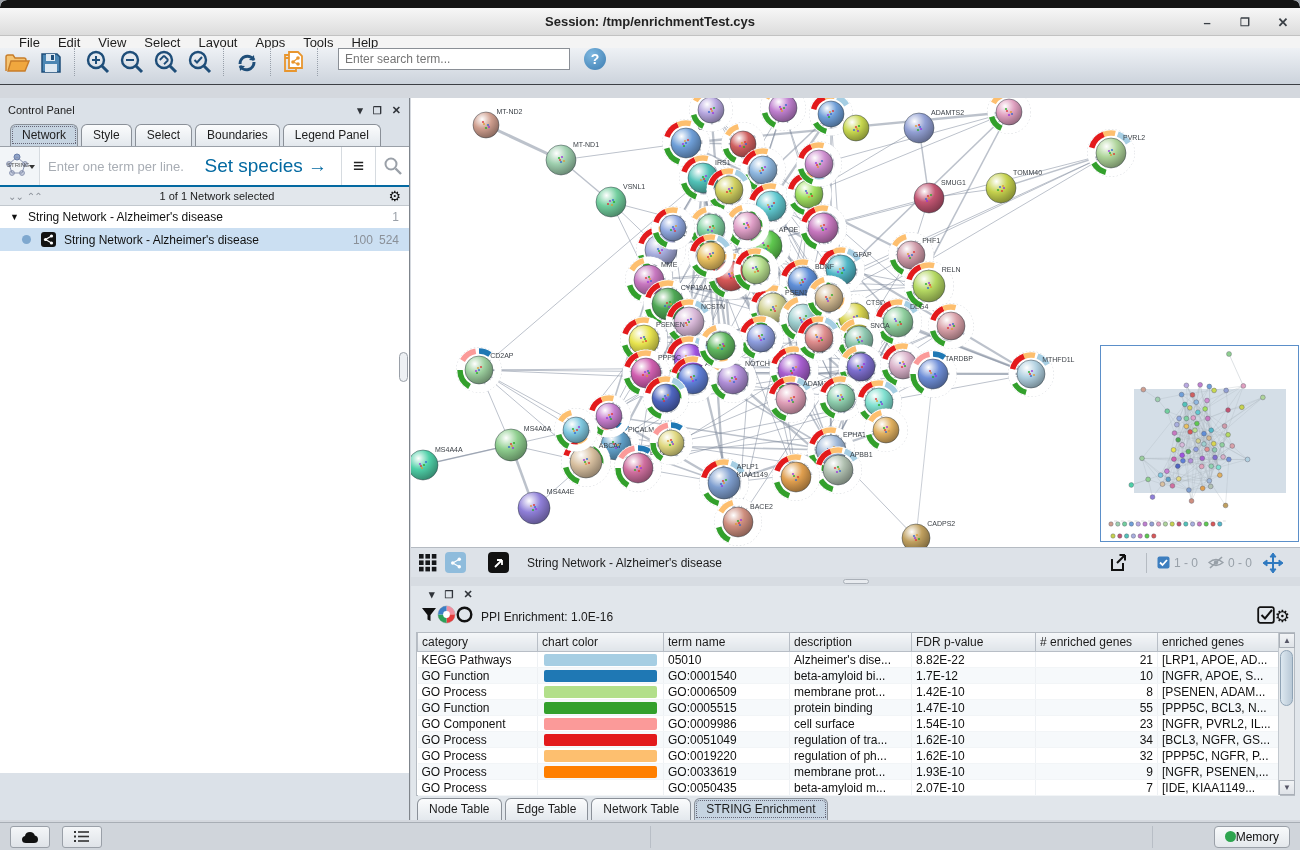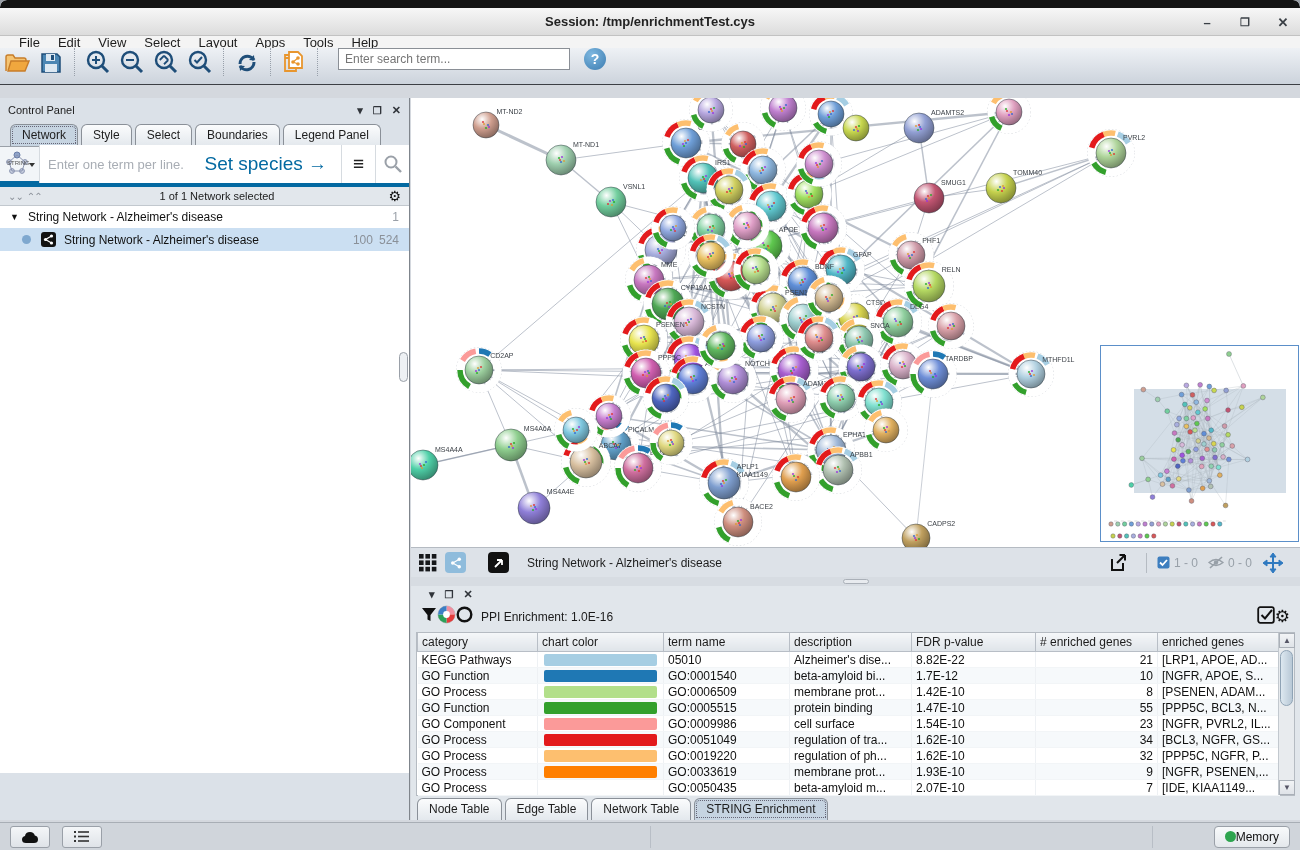--- a/index.html
+++ b/index.html
@@ -25,21 +25,21 @@
   .helpcirc { width:22px; height:22px; border-radius:50%; background:radial-gradient(circle at 35% 30%, #7db7e0, #3c7cb0); color:#fff; font-weight:bold; font-size:14px; text-align:center; line-height:22px; margin-left:14px; }
 
   
   .cp { position:absolute; left:0; top:98px; width:410px; height:722px; background:#dbe1e8; border-right:1px solid #7f858c; }
   .cp-header { height:20px; display:flex; align-items:center; padding:12px 8px; }
   .cp-header .t { font-size:11px; color:#1c1c1c; flex:1; }
   .panel-ico { font-size:11px; color:#30343a; margin-left:10px; font-weight:bold; }
   .cp-tabs { height:25px; padding-left:10px; border-bottom:1px solid #9aa0a8; display:flex; align-items:flex-end; }
   .tab { font-size:12px; color:#1d1d1d; padding:3px 11px 4px; border:1px solid #8a9098; border-bottom:none; border-radius:6px 6px 0 0; background:linear-gradient(#fbfcfd,#e3e8ed); margin-right:3px; white-space:nowrap; }
   .tab.active { background:#c6d4e1; outline:1px dotted #667; outline-offset:-3px; }
-  .stringrow { height:40px; background:#f2f5f8; border-bottom:6px solid #0369a1; display:flex; align-items:center; }
+  .stringrow { height:40px; background:#f2f5f8; border-bottom:2px solid #0369a1; display:flex; align-items:center; }
   .stringlogo { width:40px; height:38px; display:flex; align-items:center; justify-content:center; border-right:1px solid #d6dbe0; }
   .stringfield { flex:1; height:38px; background:#fff; display:flex; align-items:center; padding:0 8px; position:relative; }
   .stringfield .ph { color:#a8adb4; font-size:13px; }
   .stringfield .species { position:absolute; right:14px; color:#0369a1; font-size:19px; }
   .sf-btn { width:34px; height:38px; border-left:1px solid #d6dbe0; display:flex; align-items:center; justify-content:center; font-size:19px; color:#222; background:#fff; }
   .selrow { height:19px; background:#e2e7ec; border-bottom:1px solid #c2c8ce; display:flex; align-items:center; padding:0 8px; }
   .selrow .chev { color:#8a9098; font-size:10px; letter-spacing:-1px; margin-right:4px; }
   .selrow .txt { flex:1; text-align:center; font-size:11px; color:#1c1c1c; }
   .selrow .gear { font-size:14px; color:#111; }
   .tree { background:#fff; height:567px; }

